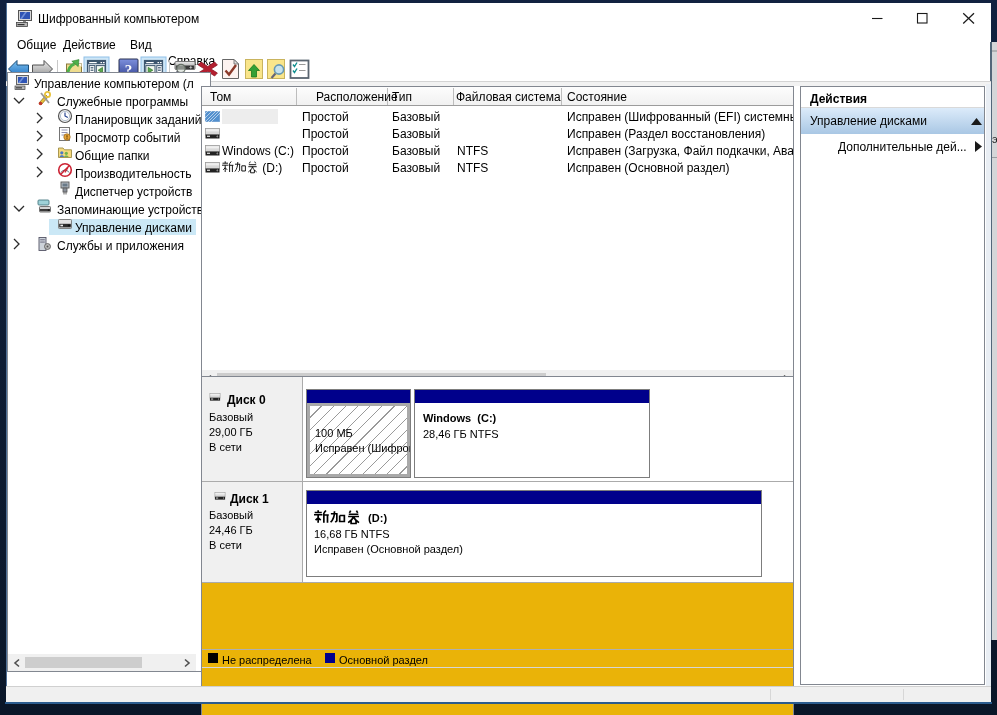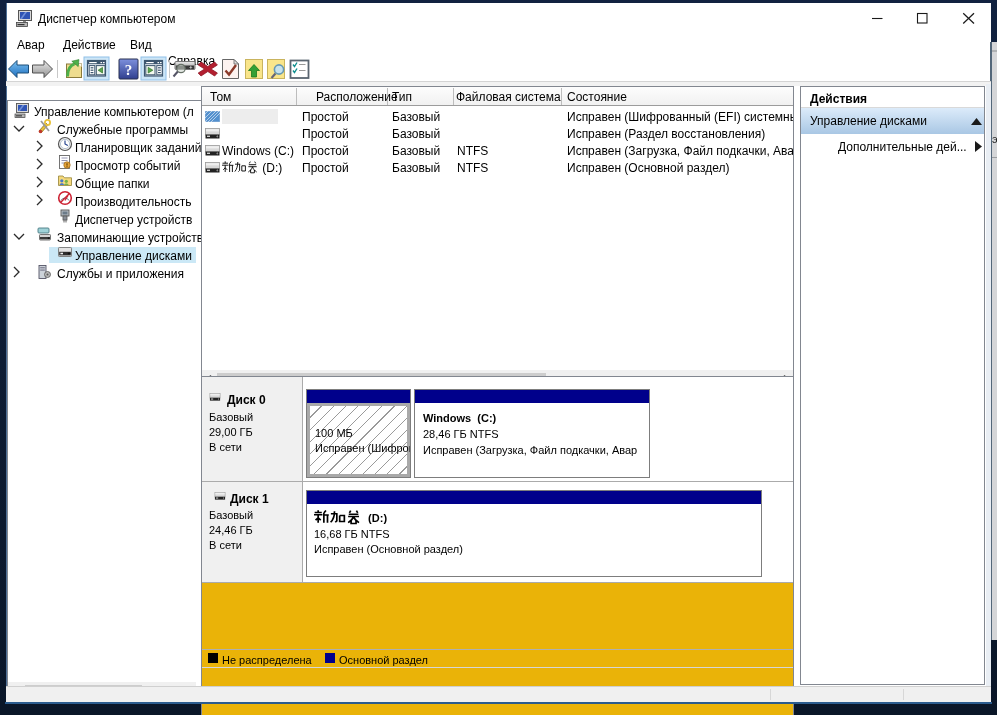--- a/index.html
+++ b/index.html
@@ -29,28 +29,28 @@
 <div class="abs" style="left:992px;top:133px;width:5px;height:13px;font-size:11px;color:#222;font-family:'Liberation Sans',sans-serif;overflow:hidden">э</div>
 <div class="abs" style="left:990px;top:42px;width:2px;height:598px;background:#53677a"></div>
 <svg class="abs" style="left:15px;top:10px" width="17" height="17" viewBox="0 0 17 17">
  <rect x="3.5" y="0.5" width="13" height="10" fill="#d8d8d8" stroke="#555"></rect>
  <rect x="5" y="2" width="10" height="7" fill="#2f54b4"></rect>
  <path d="M5 9 L10 2 L12 2 L7 9 Z" fill="#6f8fd8"></path>
  <rect x="8" y="11" width="3" height="1.5" fill="#888"></rect>
  <rect x="1.5" y="12.5" width="11" height="4" fill="#b8b8b8" stroke="#444" stroke-width="0.8"></rect>
  <rect x="2.5" y="14" width="7" height="1.2" fill="#333"></rect>
 </svg>
-<div class="t" style="left:38px;top:12px">Диспетчер компьютером</div>
+<div class="t" style="left:38px;top:12px">Шифрованный компьютером</div>
 <svg class="abs" style="left:870px;top:12px" width="110" height="13" viewBox="0 0 110 13">
  <line x1="2" y1="6.5" x2="12.5" y2="6.5" stroke="#1a1a1a" stroke-width="1.1"></line>
  <rect x="47.5" y="1.5" width="9.5" height="9.5" fill="none" stroke="#1a1a1a" stroke-width="1.1"></rect>
  <line x1="93.2" y1="1.2" x2="104" y2="11.5" stroke="#1a1a1a" stroke-width="1.2"></line>
  <line x1="104" y1="1.2" x2="93.2" y2="11.5" stroke="#1a1a1a" stroke-width="1.2"></line>
 </svg>
-<div class="t" style="left:17px;top:38px">Авар</div>
+<div class="t" style="left:17px;top:38px">Общие</div>
 <div class="t" style="left:63px;top:38px">Действие</div>
 <div class="t" style="left:130px;top:38px">Вид</div>
 <div class="t" style="left:168px;top:54px">Справка</div>
 <div class="abs" style="left:6px;top:81px;width:985px;height:1px;background:#d4d4d4"></div>
 <div class="abs" style="left:6px;top:82px;width:985px;height:4px;background:#f2f2f2"></div>
 <svg class="abs" style="left:6px;top:56px" width="314" height="26" viewBox="0 0 314 26">
  <defs>
   <linearGradient id="gb" x1="0" y1="0" x2="0" y2="1">
         <stop offset="0" stop-color="#7cc0ef"></stop>
         <stop offset="1" stop-color="#1e6fc0"></stop>
@@ -113,21 +113,21 @@
  <polygon points="248,8.5 253.5,14.5 250.5,14.5 250.5,21 245.5,21 245.5,14.5 242.5,14.5" fill="#35a035" stroke="#1c7a1c" stroke-width="0.8"></polygon>
  <rect x="261.5" y="3.5" width="17" height="19" fill="#f9e58a" stroke="#c9b45e"></rect>
  <circle cx="273" cy="13.5" r="4.6" fill="#c6e2ec" stroke="#6699b4" stroke-width="1.6"></circle>
  <line x1="269.5" y1="17.5" x2="265.5" y2="22" stroke="#667" stroke-width="2.2"></line>
  <rect x="284.5" y="4.5" width="18" height="17.5" fill="#fff" stroke="#5a6570" stroke-width="1.8"></rect>
  <path d="M287 8.5 L288.5 10.5 L291 6.5" fill="none" stroke="#0f8f8f" stroke-width="1.4"></path>
  <path d="M287 14.5 L288.5 16.5 L291 12.5" fill="none" stroke="#0f8f8f" stroke-width="1.4"></path>
  <line x1="293" y1="8.5" x2="299.5" y2="8.5" stroke="#999" stroke-width="1"></line>
  <line x1="293" y1="14.5" x2="299.5" y2="14.5" stroke="#999" stroke-width="1"></line>
 </svg>
-<div class="pane" style="left:7px;top:100px;width:204px;height:600px;overflow:hidden">
+<div class="pane" style="left:7px;top:72px;width:204px;height:600px;overflow:hidden">
  <div class="hl" style="left:41px;top:146px;width:147px;height:16px"></div>
  <svg class="abs" style="left:0;top:0" width="188" height="280" viewBox="0 0 188 280">
   <g stroke="#2b2b2b" stroke-width="1.3" fill="none">
    <path d="M6 25 L11 30 L16 25"></path>
    <path d="M6 133 L11 138 L16 133"></path>
    <path d="M29 40 L34 45 L29 50"></path>
    <path d="M29 58 L34 63 L29 68"></path>
    <path d="M29 76 L34 81 L29 86"></path>
    <path d="M29 94 L34 99 L29 104"></path>
    <path d="M6 166 L11 171 L6 176"></path>
@@ -314,21 +314,20 @@
   <div class="navy" style="left:0;top:0;width:103px;height:13px"></div>
   <div class="abs" style="left:0;top:13px;width:103px;height:74px;background:#a9a9a9"></div>
   <div class="hatch" style="left:3px;top:16px;width:97px;height:68px"></div>
   <div class="t s11" style="left:8px;top:36px">100 МБ</div>
   <div class="t s11" style="left:8px;top:51px">Исправен (Шифрован</div>
  </div>
  <div class="cell" style="left:212px;top:12px;width:236px;height:89px;overflow:hidden">
   <div class="navy" style="left:0;top:0;width:234px;height:13px"></div>
   <div class="t s11 b" style="left:8px;top:21px">Windows&nbsp;&nbsp;(C:)</div>
   <div class="t s11" style="left:8px;top:37px">28,46 ГБ NTFS</div>
-  <div class="t s11" style="left:8px;top:53px">Исправен (Загрузка, Файл подкачки, Авар</div>
  </div>
  <div class="cell" style="left:104px;top:113px;width:456px;height:87px;overflow:hidden">
   <div class="navy" style="left:0;top:0;width:454px;height:13px"></div>
   <div class="t s11 b" style="left:7px;top:19px"><svg width="48" height="15" viewBox="0 0 37 13" preserveAspectRatio="none" style="vertical-align:-3px">
           <use href="#cjkb"></use>
         </svg>&nbsp;&nbsp;(D:)</div>
   <div class="t s11" style="left:7px;top:36px">16,68 ГБ NTFS</div>
   <div class="t s11" style="left:7px;top:51px">Исправен (Основной раздел)</div>
  </div>
  <div class="abs" style="left:0;top:272px;width:591px;height:1px;background:#b0b0b0"></div>

